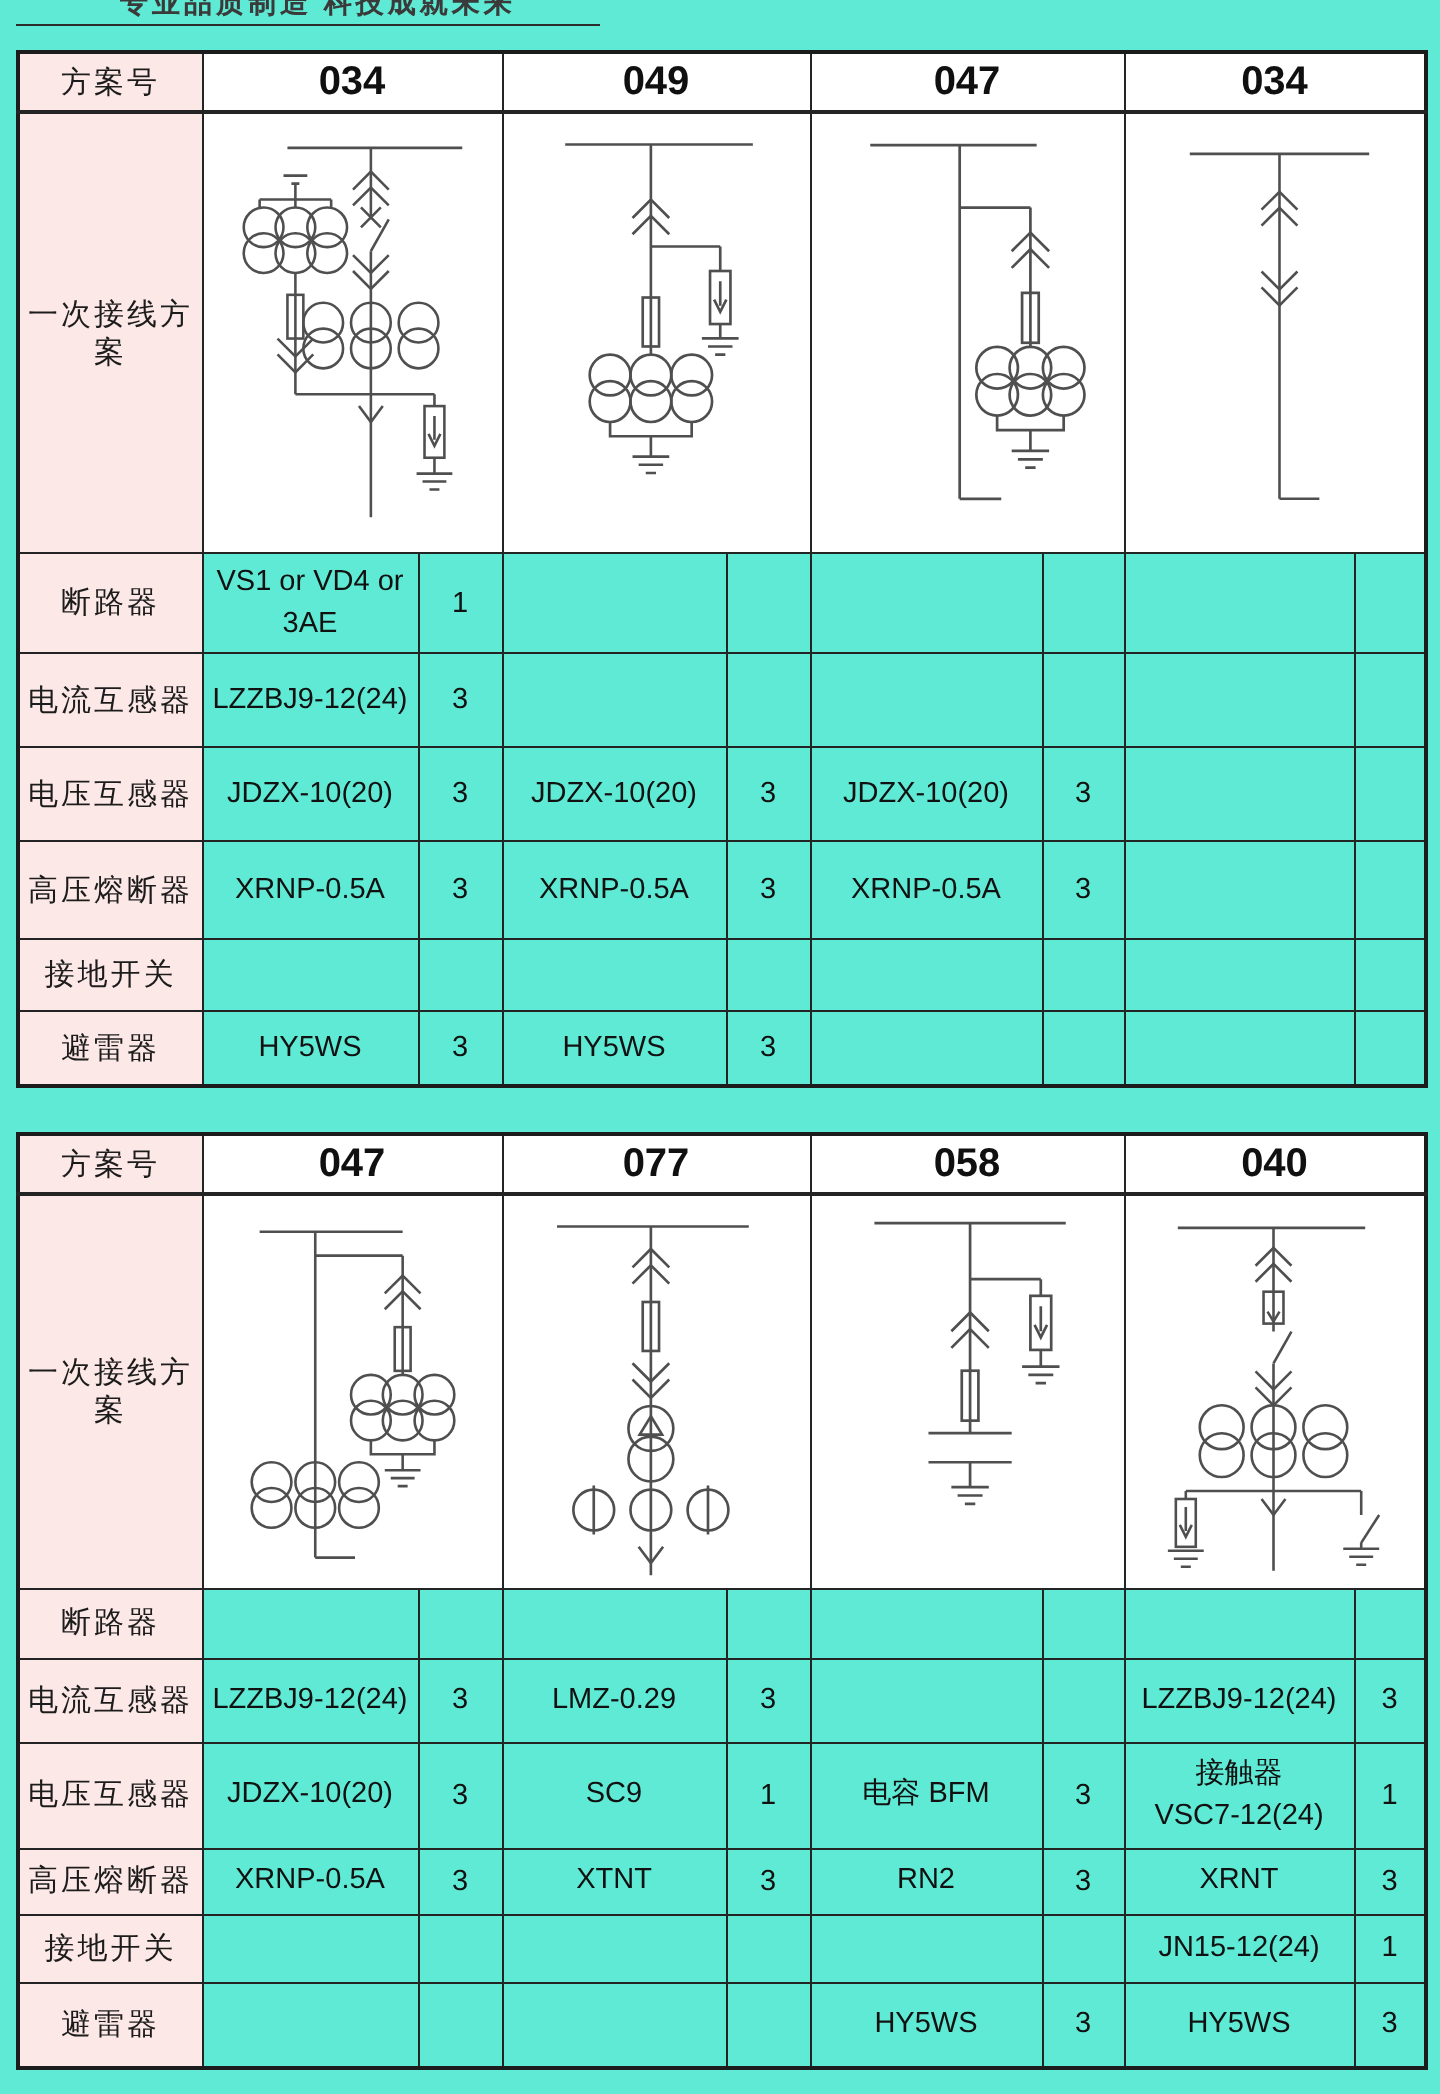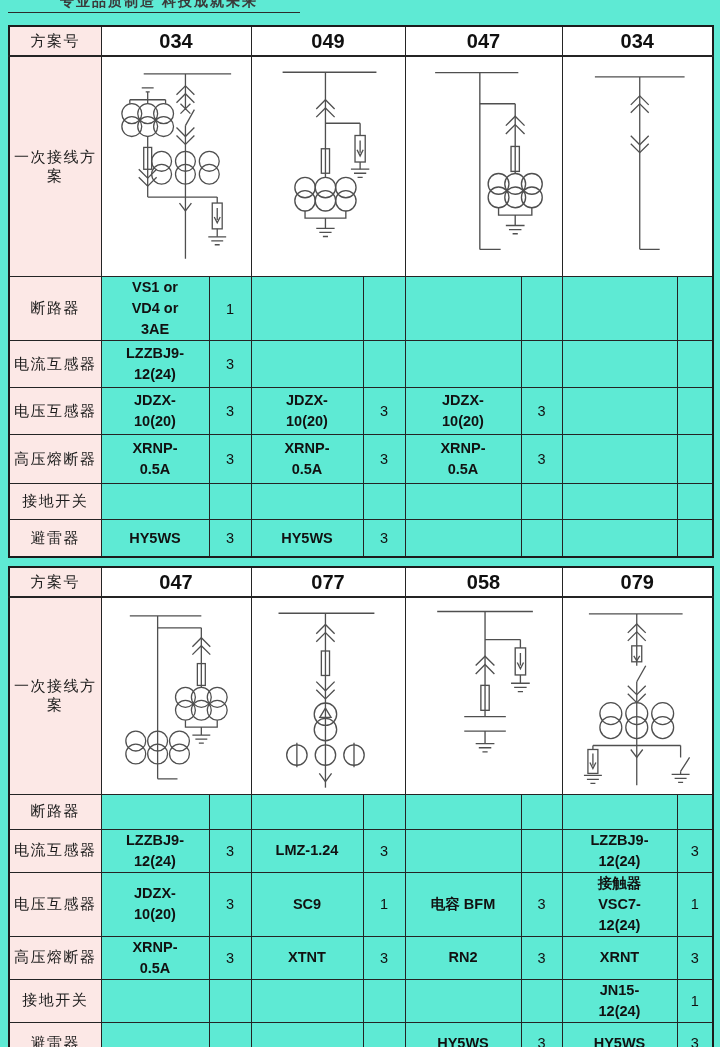--- a/index.html
+++ b/index.html
@@ -15,21 +15,21 @@
   .top-rule { position:absolute; top:12px; left:8px; width:292px; height:0; border-top:1.5px solid #2b2b2b; }
 
   table.scheme { position:absolute; left:8px; width:704px; border-collapse:collapse; table-layout:fixed;
     border:2px solid #1c1c1c; }
   table.scheme td, table.scheme th { border:1.4px solid #242424; text-align:center; vertical-align:middle;
     overflow:hidden; }
   tr.hdr th { border-bottom-width:2px; }
   th.rowlab { background:#fce8e6; font-family:"Liberation Serif", serif; font-weight:400;
     font-size:15px; color:#1c1c1c; letter-spacing:1.5px; padding:0 4px; }
   th.scheme-no { font-size:20px; font-weight:700; color:#101010; background:#fff; }
-  td.model { font-size:14.5px; white-space:pre-line; line-height:1.45; padding:0 20px;font-weight:bold; }
+  td.model { font-size:14.5px; white-space:pre-line; line-height:1.45; padding:0 4px; }
   td.qty { font-size:14.5px; }
   td.diag { padding:0; vertical-align:top; background:#fff; }
   td.diag svg { display:block; width:100%; height:100%; }
   svg .sym { stroke:#4f4f4f; stroke-width:1.3; fill:none; stroke-linecap:butt; }
 </style>
 </head>
 <body>
 
 <div class="page">
 
@@ -230,21 +230,21 @@
       <col style="width:41px">
         <col style="width:115px">
         <col style="width:36px">
     </colgroup>
     <tbody>
         <tr class="hdr" style="height:30px">
       <th class="rowlab">方案号</th>
       <th class="scheme-no" colspan="2">047</th>
       <th class="scheme-no" colspan="2">077</th>
       <th class="scheme-no" colspan="2">058</th>
-      <th class="scheme-no" colspan="2">079</th>
+      <th class="scheme-no" colspan="2">040</th>
     </tr>
     <tr style="height:193px">
       <th class="rowlab">一次接线方案</th>
       <td class="diag" colspan="2">
         <svg viewBox="0 0 150 188">
           <path class="sym" d="M28,14 H100"></path>
           <path class="sym" d="M56,14 V178 M56,178 H76"></path>
           <path class="sym" d="M56,26 H100 M100,26 V86"></path>
           <path class="sym" d="M91,45 L100,36 L109,45 M91,53 L100,44 L109,53"></path>
           <rect class="sym" x="96" y="62" width="8" height="22"></rect>
@@ -346,21 +346,21 @@
       <td class="qty"></td>
       <td class="model"></td>
       <td class="qty"></td>
       <td class="model"></td>
       <td class="qty"></td>
     </tr>
     <tr style="height:42px">
       <th class="rowlab">电流互感器</th>
       <td class="model">LZZBJ9-12(24)</td>
       <td class="qty">3</td>
-      <td class="model">LMZ-1.24</td>
+      <td class="model">LMZ-0.29</td>
       <td class="qty">3</td>
       <td class="model"></td>
       <td class="qty"></td>
       <td class="model">LZZBJ9-12(24)</td>
       <td class="qty">3</td>
     </tr>
     <tr style="height:53px">
       <th class="rowlab">电压互感器</th>
       <td class="model">JDZX-10(20)</td>
       <td class="qty">3</td>

